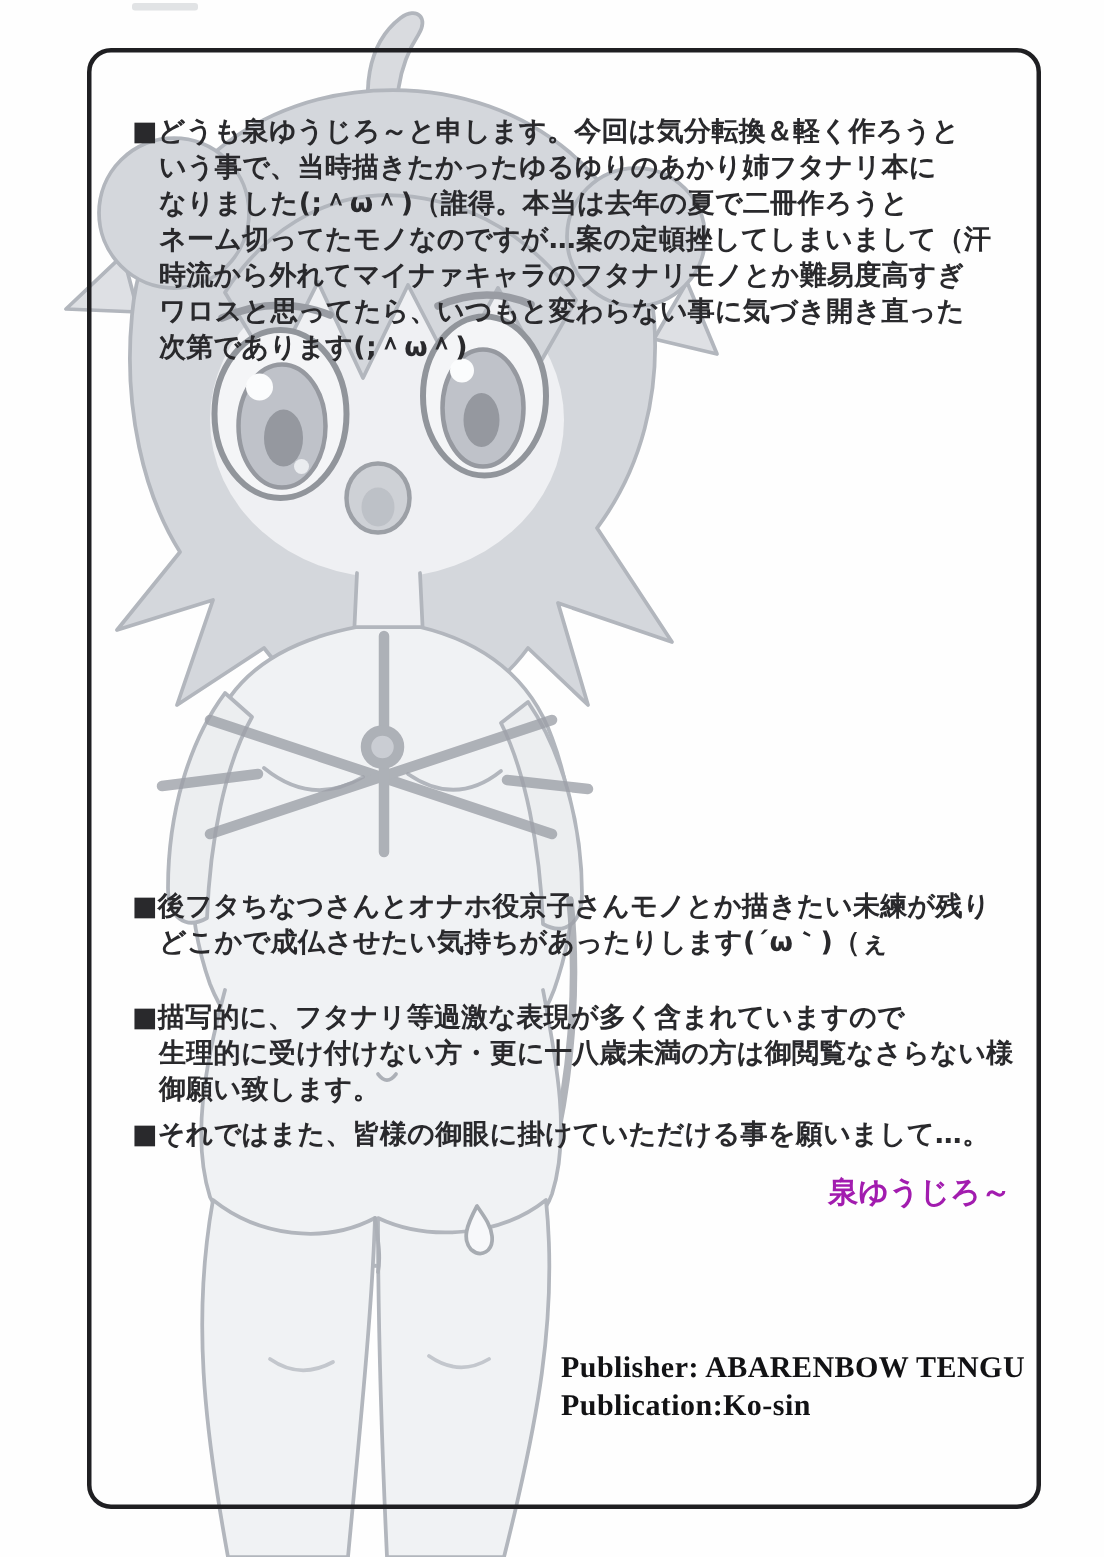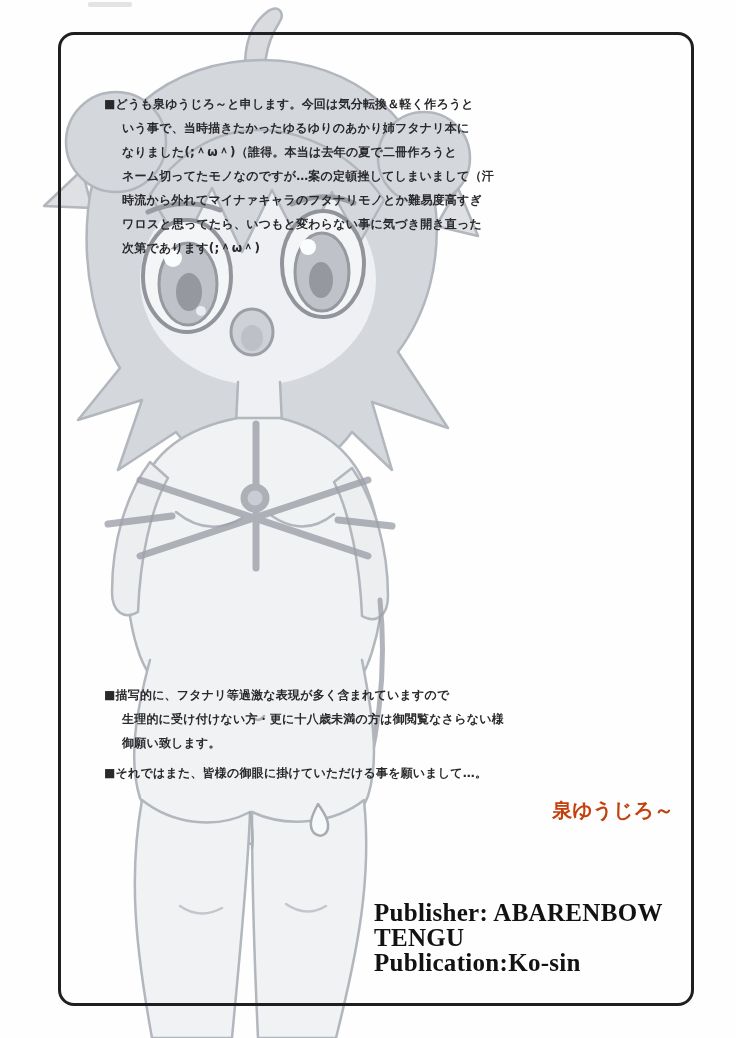--- a/index.html
+++ b/index.html
@@ -36,47 +36,46 @@
     position: absolute;
     left: 88px;
     top: 0;
     width: 586px;
     height: 1038px;
   }
   .para {
     position: absolute;
     left: 0;
     width: 100%;
-    margin: 16px;
+    margin: 0;
     box-sizing: border-box;
     padding-left: 18px;
     text-indent: -18px;
-    font-size: 12px;
+    font-size: 18px;
     line-height: 24px;
     font-weight: 600;
     letter-spacing: 0.2px;
     color: #29292c;
     white-space: pre;
   }
   .signature {
     position: absolute;
     top: 781px;
     right: 0;
     font-size: 20px;
     font-weight: 600;
-    color: #c2410c;
-    margin-top: 16px;
+    color: #a21caf;
   }
   .colophon {
     position: absolute;
     left: 374px;
     top: 900px;
     font-family: "Liberation Serif", serif;
     font-weight: bold;
-    font-size: 25px;
+    font-size: 20px;
     line-height: 25px;
     letter-spacing: 0.3px;
     color: #121214;
   }
 </style>
 </head>
 <body>
 
 <div class="page">
 
@@ -154,20 +153,22 @@
   <div class="frame"></div>
 
   <div class="afterword">
     <p class="para" style="top:76px">■どうも泉ゆうじろ～と申します。今回は気分転換＆軽く作ろうと
 いう事で、当時描きたかったゆるゆりのあかり姉フタナリ本に
 なりました(;＾ω＾)（誰得。本当は去年の夏で二冊作ろうと
 ネーム切ってたモノなのですが…案の定頓挫してしまいまして（汗
 時流から外れてマイナァキャラのフタナリモノとか難易度高すぎ
 ワロスと思ってたら、いつもと変わらない事に気づき開き直った
 次第であります(;＾ω＾)</p>
+    <p class="para" style="top:593px">■後フタちなつさんとオナホ役京子さんモノとか描きたい未練が残り
+どこかで成仏させたい気持ちがあったりします(´ω｀)（ぇ</p>
     <p class="para" style="top:745px">■それではまた、皆様の御眼に掛けていただける事を願いまして…。</p>
     <p class="para" style="top:667px">■描写的に、フタナリ等過激な表現が多く含まれていますので
 生理的に受け付けない方・更に十八歳未満の方は御閲覧なさらない様
 御願い致します。</p>
     <div class="signature">泉ゆうじろ～</div>
   </div>
 
   <div class="colophon">
     <div>Publisher: ABARENBOW TENGU</div>
     <div>Publication:Ko-sin</div>

